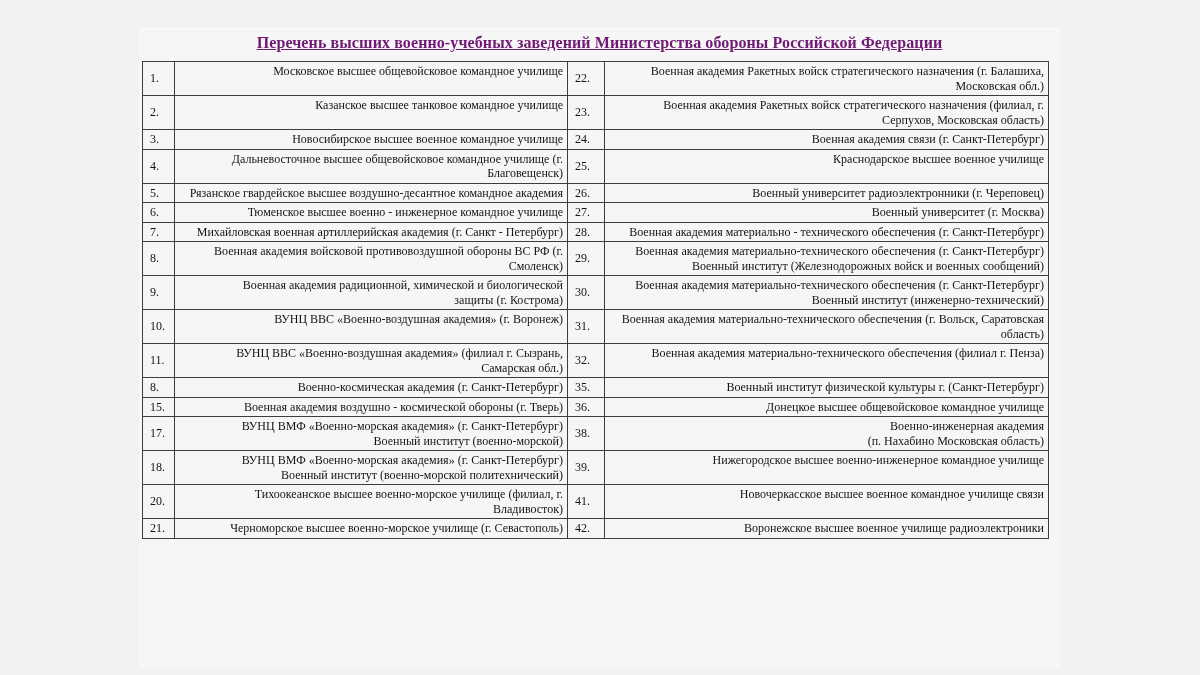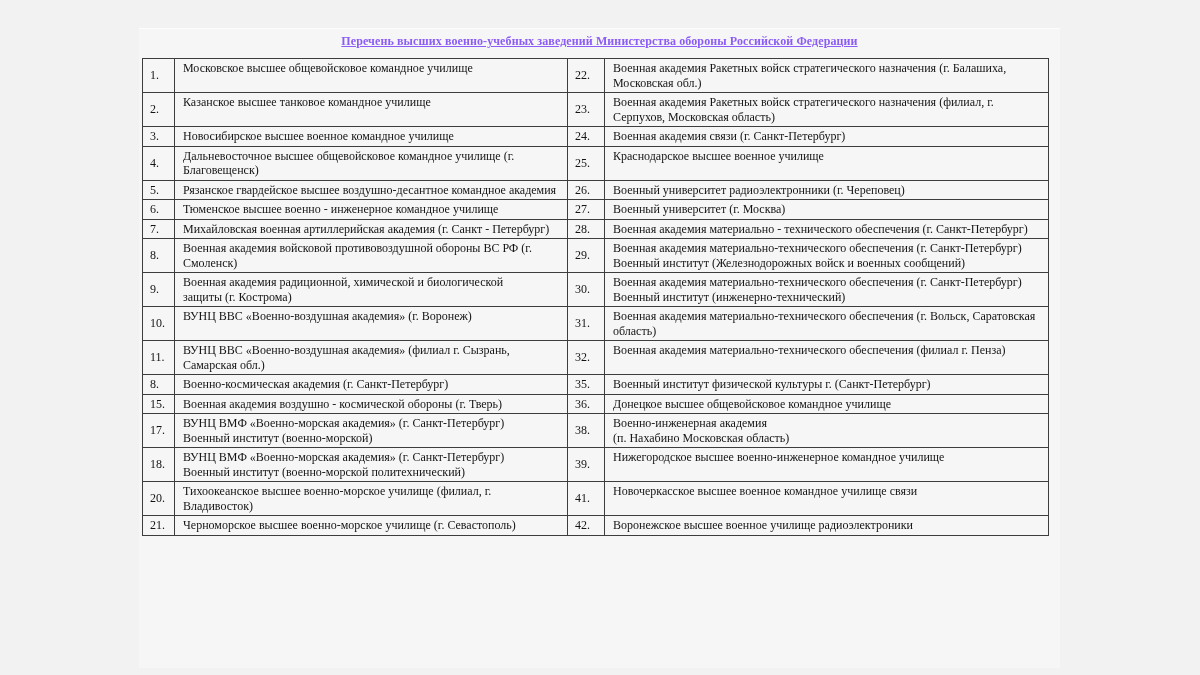--- a/index.html
+++ b/index.html
@@ -15,24 +15,24 @@
     position: absolute;
     left: 139px; top: 28px;
     width: 921px; height: 640px;
     background: #f6f6f7;
     border-top: 1px solid #fdfdfd;
     box-sizing: border-box;
   }
   .title {
     margin: 5px 0 9px 0;
     text-align: center;
-    font-size: 12px;
+    font-size: 16px;
     font-weight: bold;
     text-decoration: underline;
-    color: #8b5cf6;
+    color: #701a75;
     letter-spacing: 0.1px;
   }
   table.list-table {
     border-collapse: collapse;
     margin-left: 3px;
     table-layout: fixed;
     width: 906px;
   }
   table.list-table td {
     border: 1px solid #3d3d3d;
@@ -42,20 +42,21 @@
   }
   td.num {
     text-align: left;
     vertical-align: middle;
     padding: 2px 2px 2px 7px;
   }
   td.name {
     vertical-align: top;
     padding: 2px 4px 2px 8px;
     white-space: pre-line;
+    text-align: right;
   }
 </style>
 </head>
 <body>
 
 <div class="canvas">
   <div class="page">
     <h1 class="title">Перечень высших военно-учебных заведений Министерства обороны Российской Федерации</h1>
     <table class="list-table">
       <colgroup>

